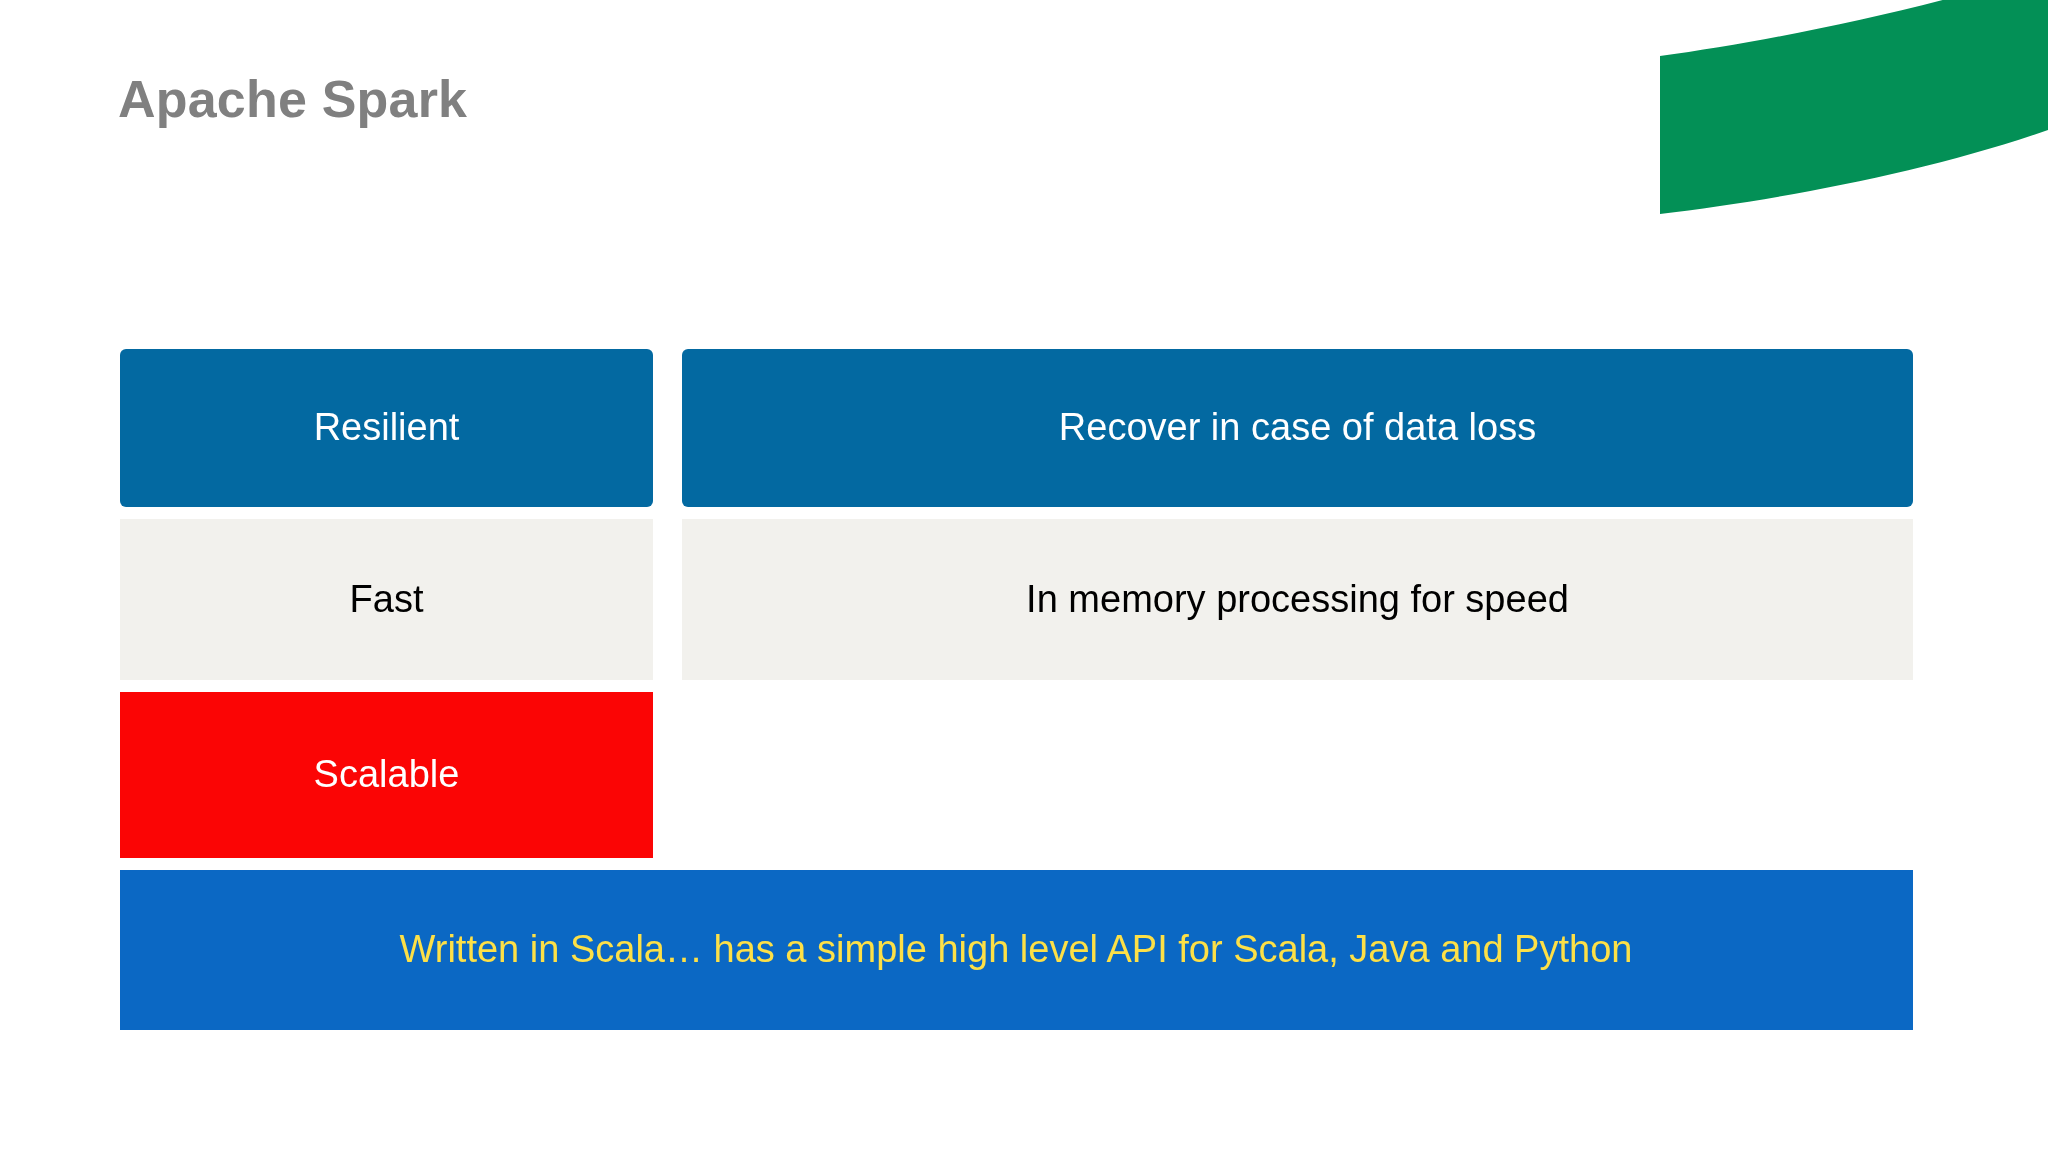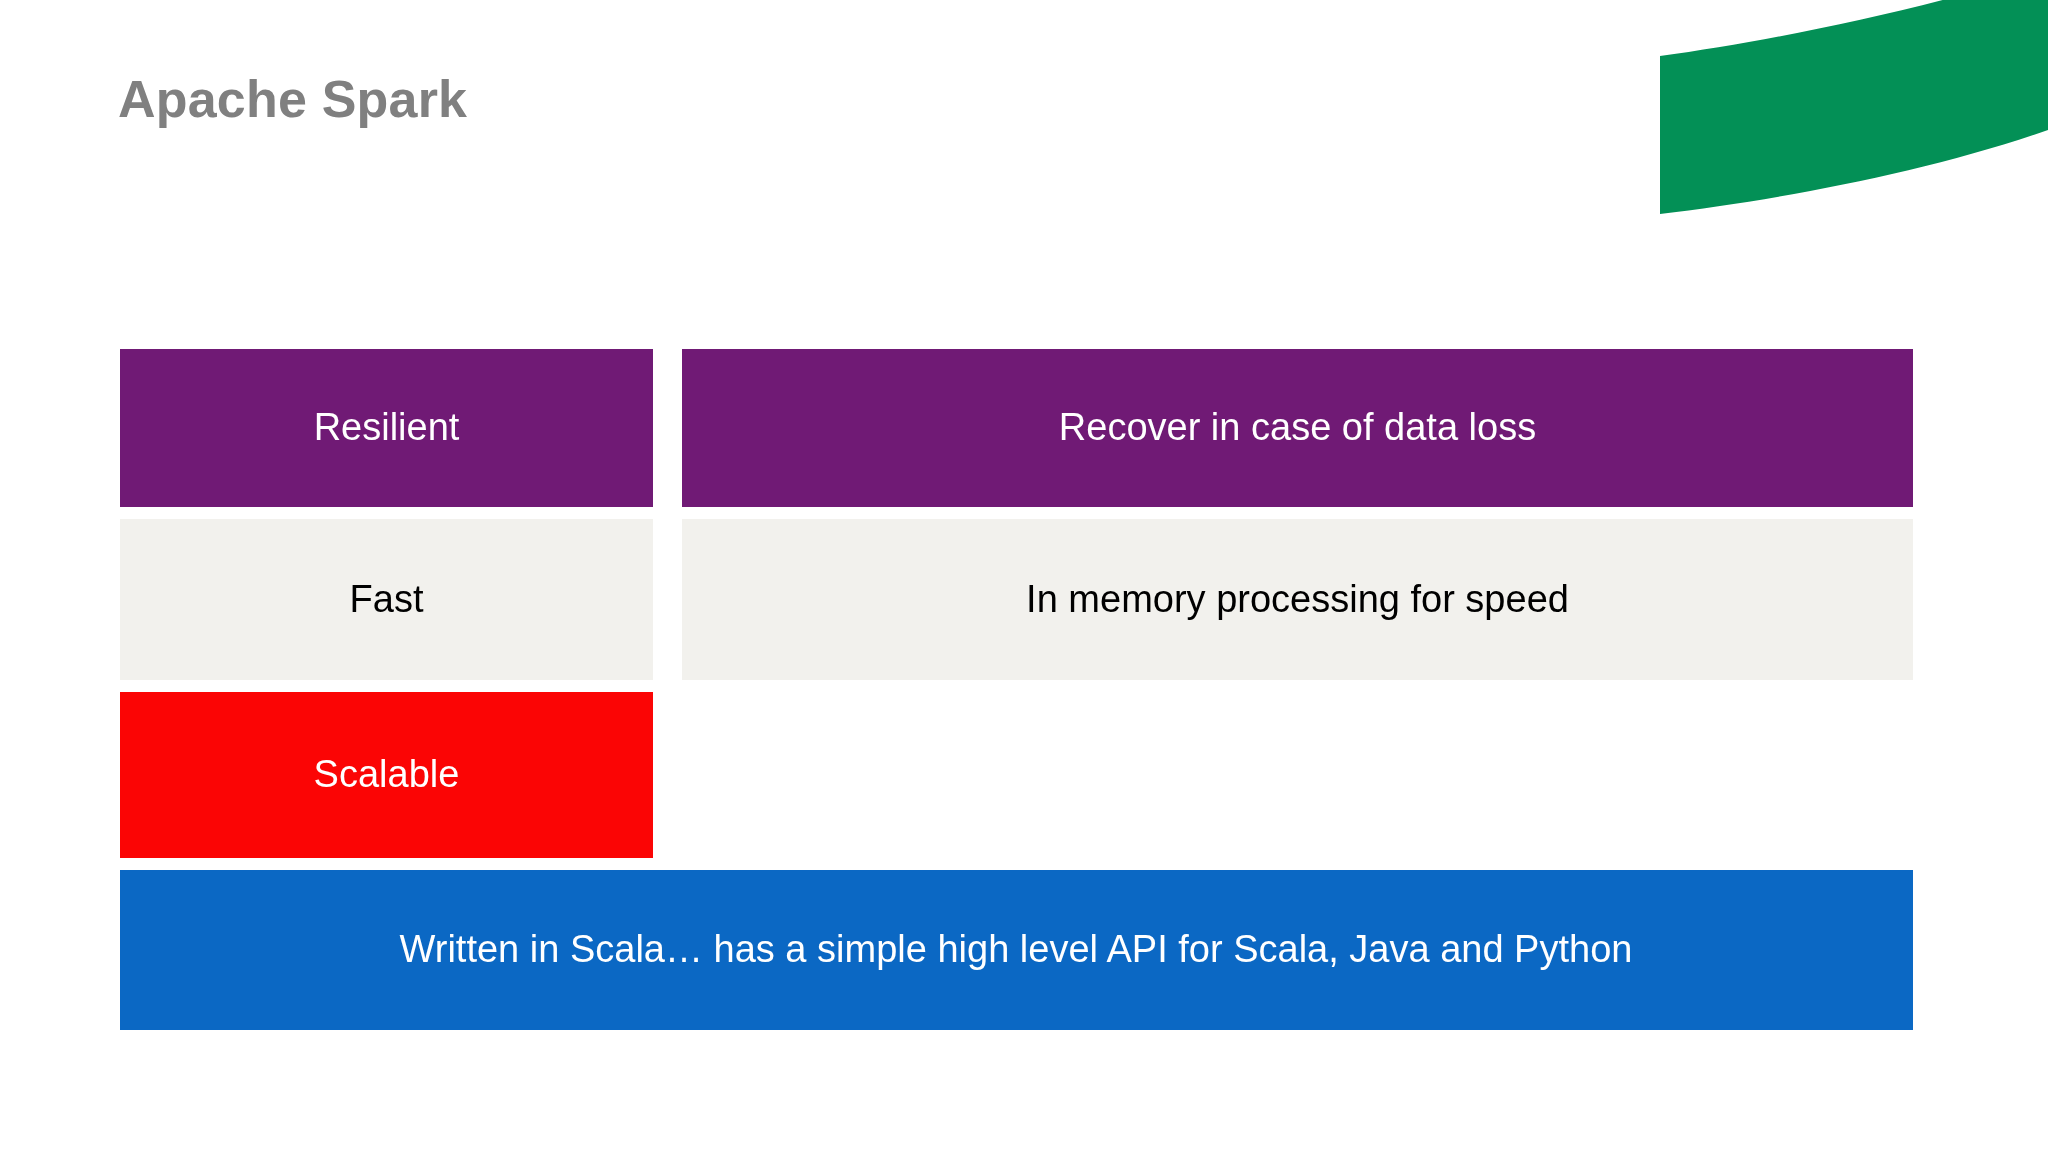--- a/index.html
+++ b/index.html
@@ -93,24 +93,24 @@
     line-height: 1.2;
     padding: 0 10px;
     box-sizing: border-box;
     overflow: hidden;
   }
   .cell-label { width: 533px; flex: 0 0 533px; }
   .cell-desc  { flex: 1 1 auto; margin-left: 24px; }
   .cell-full  { width: 100%; flex: 1 1 auto; }
 
   
-  .theme-green  { background: #701a75; color: #ffffff; }
+  .theme-green  { background: #0369a1; color: #ffffff; border-radius: 6px; }
   .theme-neutral{ background: #F2F1ED; color: #000000; }
   .theme-red    { background: #FB0505; color: #ffffff; }
-  .theme-blue   { background: #0B68C4; color: #ffffff; padding-left: 9px; }
+  .theme-blue   { background: #0B68C4; color: #fde047; padding-left: 9px; }
 </style>
 </head>
 <body>
 
 <div id="slide">
 
   <svg id="ribbon" viewBox="0 0 420 230" preserveAspectRatio="none" aria-hidden="true">
     <path d="M 32 56 C 150 40 300 8 420 -30 L 420 130 C 300 172 150 200 32 214 Z" fill="#039056"></path>
   </svg>
 

